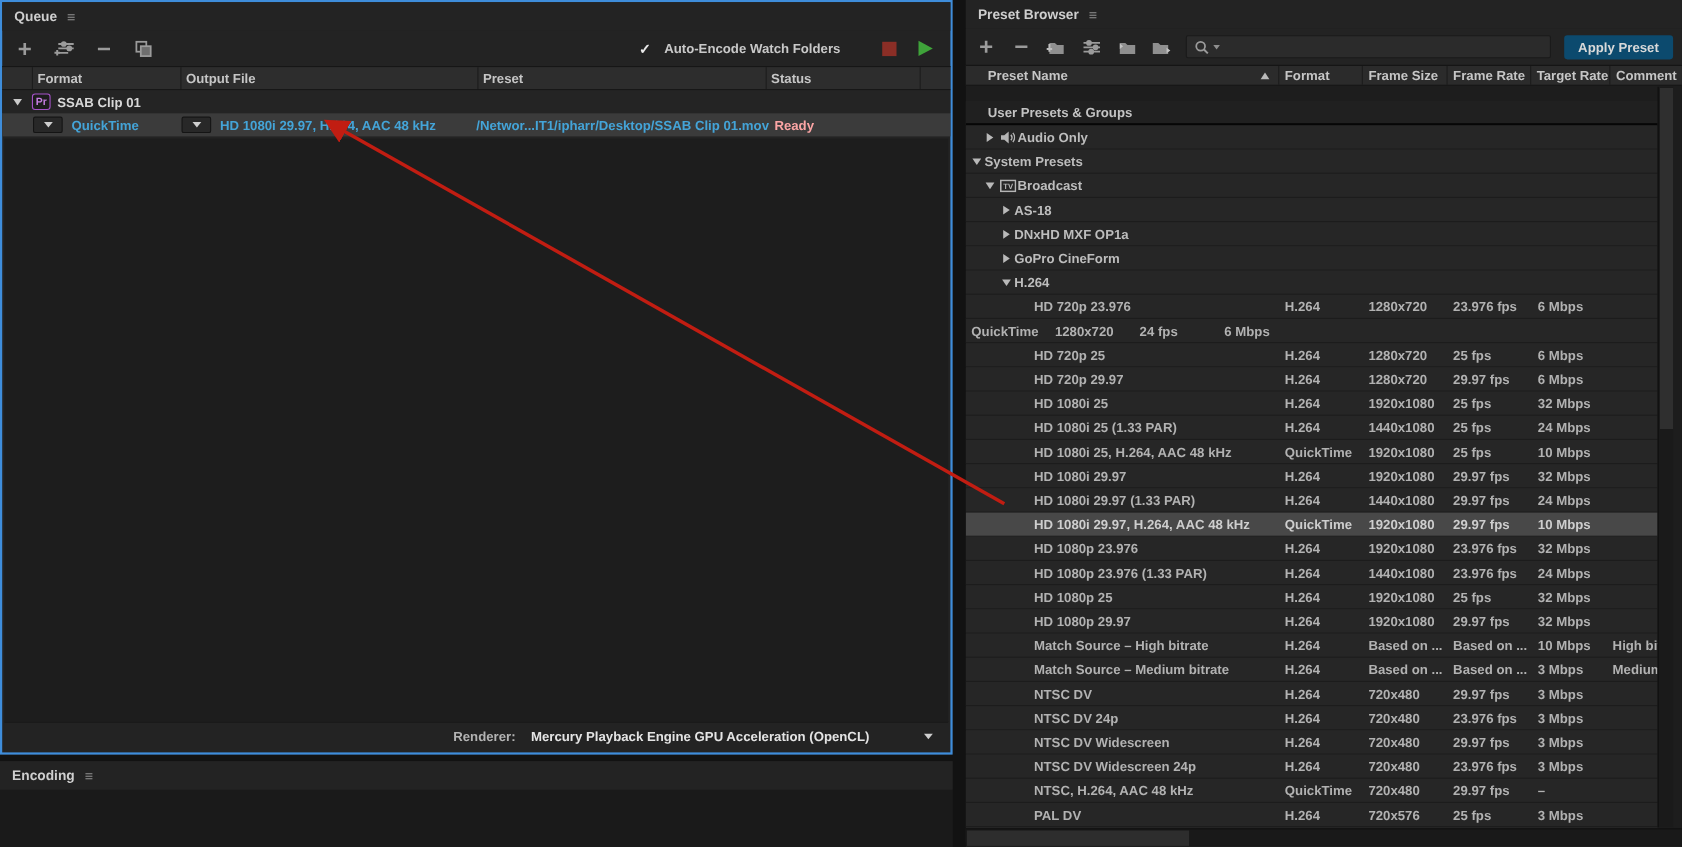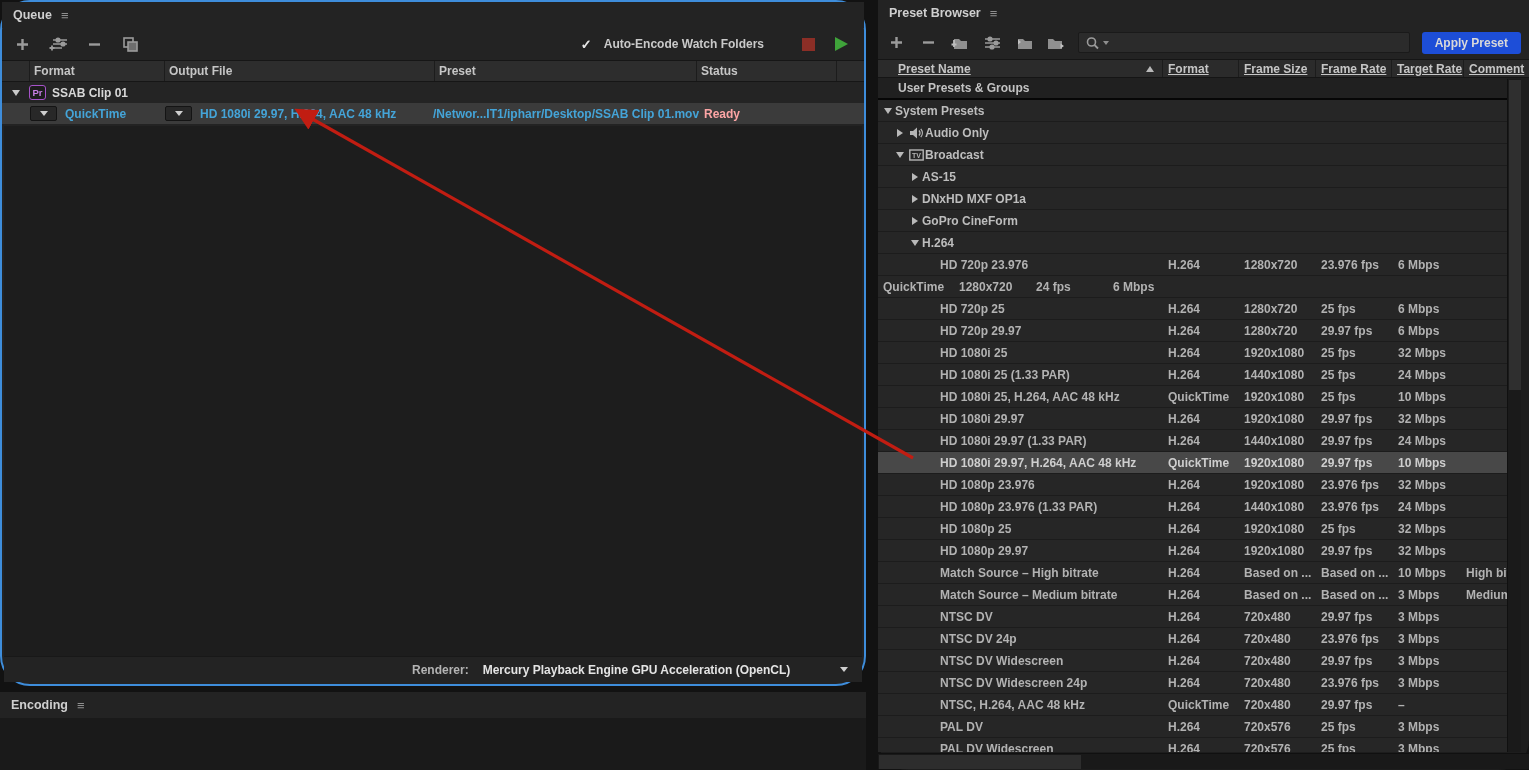--- a/index.html
+++ b/index.html
@@ -1,19 +1,19 @@
 <!DOCTYPE html>
 <html><head>
 <meta charset="utf-8">
 <style>
   * { margin:0; padding:0; box-sizing:border-box; }
   html,body { width:1529px; height:770px; background:#121212; overflow:hidden;
     font-family:"Liberation Sans", sans-serif; font-size:12px; font-weight:700;
     -webkit-font-smoothing:antialiased; }
-  .panel { position:absolute; background:#232323;border-radius:30px; }
+  .panel { position:absolute; background:#232323; }
 
   
   #queue-panel { left:0; top:0; width:866px; height:686px; border:2px solid #3e8ddb; }
   .title-bar { height:26px; display:flex; align-items:center; padding-left:11px; gap:9px; background:#232323; }
   .panel-title { color:#cfcfcf; font-size:12.5px; }
   .menu-icon { color:#8f8f8f; font-size:13px; cursor:pointer; }
 
   .q-toolbar { height:32px; display:flex; align-items:center; padding:0 10px; gap:16px; }
   .tb-icon { width:20px; height:18px; display:flex; align-items:center; justify-content:center; }
   .q-toolbar-right { margin-left:auto; display:flex; align-items:center; gap:10px; }
@@ -50,30 +50,30 @@
 
   
   #encoding-panel { left:0; top:692px; width:866px; height:78px; background:#1f1f1f; }
   #encoding-panel .body { position:absolute; left:0; right:0; top:26px; bottom:0; background:#1a1a1a; }
 
   
   #preset-panel { left:878px; top:0; width:651px; height:770px; background:#1d1d1d; }
   .pb-head { background:#232323; }
   .pb-toolbar { height:33px; display:flex; align-items:center; padding:0 8px; gap:12px; background:#232323; }
   .search-box { height:21px; flex:1; max-width:360px; background:#2b2b2b; border:1px solid #1a1a1a; border-radius:2px; display:flex; align-items:center; padding-left:6px; gap:2px; }
-  .apply-btn { margin-left:auto; height:22px; padding:0 13px; background:#1d4ed8; border-radius:3px; color:#d9d9d9; display:flex; align-items:center; cursor:pointer; }
-
-  .pb-header { height:19px; display:flex; background:#2b2b2b; border-top:1px solid #151515; border-bottom:1px solid #151515; color:#c6c6c6;text-decoration:underline; }
+  .apply-btn { margin-left:auto; height:22px; padding:0 13px; background:#0c4a6e; border-radius:3px; color:#d9d9d9; display:flex; align-items:center; cursor:pointer; }
+
+  .pb-header { height:19px; display:flex; background:#2b2b2b; border-top:1px solid #151515; border-bottom:1px solid #151515; color:#c6c6c6; }
   .pb-header .pc { display:flex; align-items:center; border-right:1px solid #1c1c1c; padding-left:5px; }
   .pc-name { width:285px; padding-left:20px !important; }
   .sort-up { width:0; height:0; border-bottom:6px solid #b9b9b9; border-left:4.5px solid transparent; border-right:4.5px solid transparent; margin-left:auto; margin-right:8px; }
   .pc-format { width:76px; } .pc-size { width:77px; } .pc-rate { width:76px; } .pc-target { width:72px; }
   .pc-comment { flex:1; border-right:none !important; }
 
-  #preset-list { position:absolute; left:0; top:78px; width:629px; height:674px; overflow:hidden; background:#262626; }
+  #preset-list { position:absolute; left:0; top:92px; width:629px; height:674px; overflow:hidden; background:#262626; }
   .p-row { height:22px; display:flex; align-items:stretch; border-bottom:1px solid #1c1c1c; background:#262626; color:#b2b2b2; cursor:default; }
   .p-row.section { background:#202020; color:#c3c3c3; border-bottom:2px solid #060606; }
   .p-row.selected { background:#484848; color:#cecece; }
   .p-row .cell { display:flex; align-items:center; white-space:nowrap; overflow:hidden; }
   .p-name { width:285px; } .p-format { width:76px; padding-left:5px; } .p-size { width:77px; padding-left:5px; }
   .p-rate { width:76px; padding-left:5px; } .p-target { width:72px; padding-left:6px; } .p-comment { flex:1; padding-left:2px; }
   .p-row.group { color:#bdbdbd; }
   .tw { width:14px; display:inline-flex; justify-content:center; flex:none; }
   .tw-open { width:0; height:0; border-top:6px solid #b9b9b9; border-left:4.5px solid transparent; border-right:4.5px solid transparent; }
   .tw-closed { width:0; height:0; border-left:6px solid #b9b9b9; border-top:4.5px solid transparent; border-bottom:4.5px solid transparent; }
@@ -252,61 +252,61 @@
     <div class="pc pc-comment">Comment</div>
   </div>
 
   <div id="preset-list">
       <div class="p-row section">
         <div class="cell p-name ind-sec">
           <div class="">User Presets &amp; Groups</div>
         </div>
       </div>
       <div class="p-row group">
-        <div class="cell p-name ind-0">
-          <div class="tw">
-            <span class="tw-open"></span>
-          </div>
-          <div class="">System Presets</div>
-        </div>
-      </div>
-      <div class="p-row group">
         <div class="cell p-name ind-1">
           <div class="tw">
             <span class="tw-closed"></span>
           </div>
           <div class="gicon">
             <svg class="ic" width="14" height="12">
               <path d="M1 4h3l4-3.5v11L4 8H1z" fill="#b5b5b5"></path>
               <path d="M10 3.5a4 4 0 0 1 0 5M11.8 1.8a6.5 6.5 0 0 1 0 8.4" stroke="#b5b5b5" stroke-width="1.3" fill="none"></path>
             </svg>
           </div>
           <div class="">Audio Only</div>
         </div>
       </div>
       <div class="p-row group">
+        <div class="cell p-name ind-0">
+          <div class="tw">
+            <span class="tw-open"></span>
+          </div>
+          <div class="">System Presets</div>
+        </div>
+      </div>
+      <div class="p-row group">
         <div class="cell p-name ind-1">
           <div class="tw">
             <span class="tw-open"></span>
           </div>
           <div class="gicon">
             <svg class="ic" width="15" height="12">
               <rect x="0.8" y="1" width="13.4" height="10" fill="none" stroke="#b5b5b5" stroke-width="1.4"></rect>
               <text x="7.5" y="9" text-anchor="middle" font-size="7" font-weight="bold" fill="#b5b5b5">TV</text>
             </svg>
           </div>
           <div class="">Broadcast</div>
         </div>
       </div>
       <div class="p-row group">
         <div class="cell p-name ind-2">
           <div class="tw">
             <span class="tw-closed"></span>
           </div>
-          <div class="">AS-15</div>
+          <div class="">AS-18</div>
         </div>
       </div>
       <div class="p-row group">
         <div class="cell p-name ind-2">
           <div class="tw">
             <span class="tw-closed"></span>
           </div>
           <div class="">DNxHD MXF OP1a</div>
         </div>
       </div>

